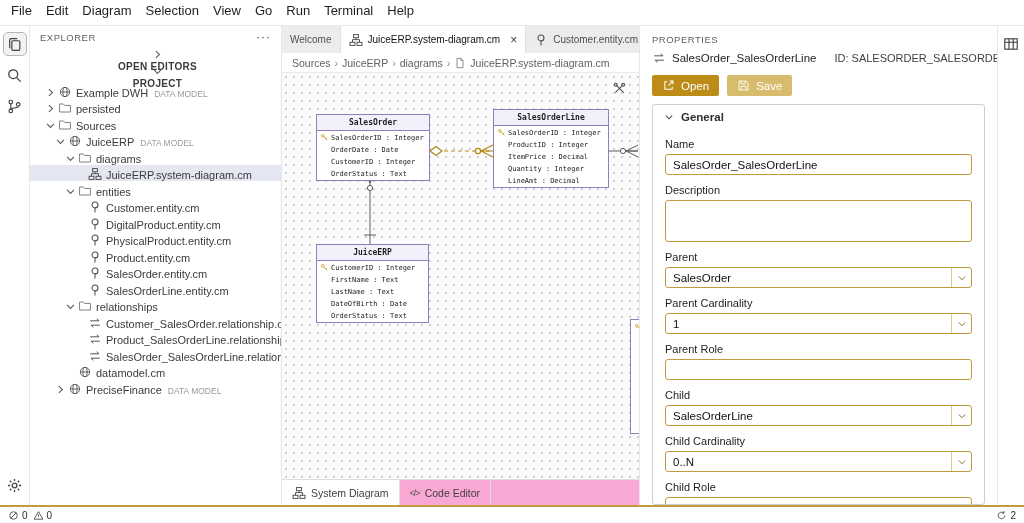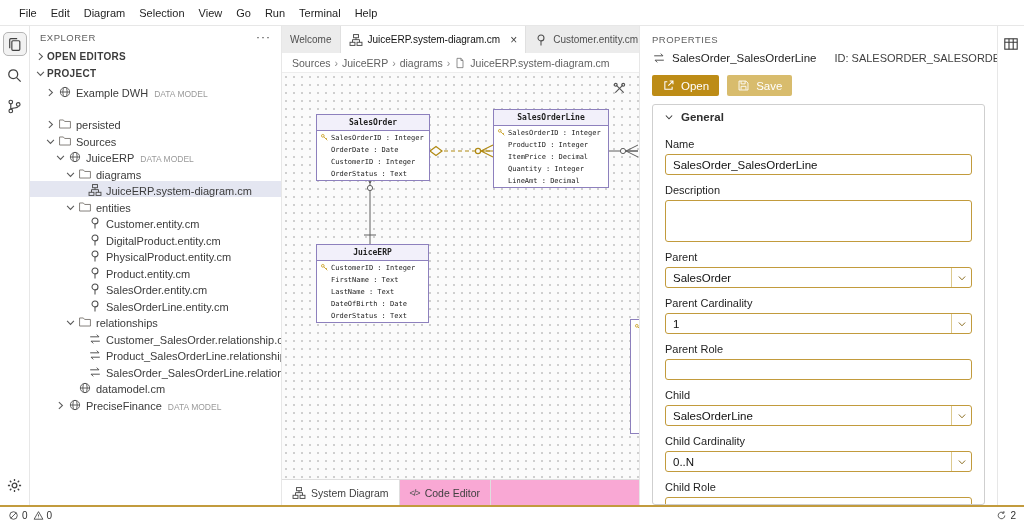--- a/index.html
+++ b/index.html
@@ -1,40 +1,40 @@
 <!DOCTYPE html>
 <html><head>
 <meta charset="utf-8">
 <style>
   *{box-sizing:border-box;margin:0;padding:0}
   html,body{width:1024px;height:523px;overflow:hidden;background:#fff;
     font-family:"Liberation Sans",sans-serif;color:#1f1f1f;}
   .app{width:1024px;height:523px;display:flex;flex-direction:column;}
 
   
-  .menubar{height:26px;flex:none;display:flex;align-items:center;padding-left:12px;
-    background:#fff;border-bottom:1px solid #e7e7e7;font-size:11px;}
+  .menubar{height:26px;flex:none;display:flex;align-items:flex-start;padding-left:4px;
+    background:#fff;border-bottom:1px solid #e7e7e7;font-size:13px;}
   .menu-item{padding:3px 7px;border-radius:4px;white-space:nowrap;}
 
   .main{flex:1;min-height:0;display:flex;}
 
   
   .activitybar{width:30px;flex:none;border-right:1px solid #e7e7e7;display:flex;
     flex-direction:column;align-items:center;padding-top:6px;gap:7px;}
   .ab-icon{width:24px;height:24px;display:flex;align-items:center;justify-content:center;border-radius:5px;}
   .ab-icon.active{border:1px solid #b5b5b5;background:#f2f2f2;}
   .ab-bottom{margin-top:auto;margin-bottom:8px;display:flex;flex-direction:column;gap:7px;}
 
   
   .explorer{width:252px;flex:none;border-right:1px solid #e7e7e7;background:#fff;overflow:hidden;}
   .panel-header{height:22px;display:flex;align-items:center;justify-content:space-between;
     padding:0 10px;font-size:9.5px;letter-spacing:.5px;color:#5f5f5f;}
   .dots{font-size:12px;color:#3b3b3b;letter-spacing:1px;}
   .sec-row{height:17px;display:flex;align-items:center;font-weight:700;font-size:10px;
-    color:#3b3b3b;padding-left:4px;letter-spacing:.3px;}
+    color:#3b3b3b;padding-left:4px;letter-spacing:.3px;flex-direction:column;}
   .tree-row{height:16.5px;display:flex;align-items:flex-end;white-space:nowrap;font-size:11px;overflow:hidden;}
   .tree-row.selected{background:#e4e6f1;}
   .twisty{width:13px;flex:none;display:flex;align-items:center;justify-content:center;}
   .twisty.down svg{transform:rotate(90deg);}
   .ic{display:inline-flex;align-items:center;justify-content:center;flex:none;}
   .tree-row .ic{width:16px;}
   .tree-label{margin-left:3px;color:#3b3b3b;}
   .tree-badge{margin-left:6px;font-size:8.5px;color:#9a9a9a;}
 
   
@@ -193,21 +193,21 @@
             <span class="ic">
               <svg viewBox="0 0 16 16" width="14" height="14" fill="none" stroke="#4d4d4d" stroke-width="1">
                 <circle cx="8" cy="8" r="5.3"></circle>
                 <ellipse cx="8" cy="8" rx="2.4" ry="5.3"></ellipse>
                 <path d="M2.7 8h10.6"></path>
               </svg>
             </span>
             <span class="tree-label">Example DWH</span>
             <span class="tree-badge">DATA MODEL</span>
           </div>
-          <div class="tree-row" style="padding-left: 14px; margin-top: 16px;">
+          <div class="tree-row" style="padding-left: 14px;">
             <span class="twisty">
               <svg viewBox="0 0 16 16" width="13" height="13" fill="none" stroke="#5a5a5a" stroke-width="1.3">
                 <path d="M6 3.8l4.4 4.2L6 12.2"></path>
               </svg>
             </span>
             <span class="ic">
               <svg viewBox="0 0 16 16" width="14" height="14" fill="none" stroke="#75706a" stroke-width="1">
                 <path d="M1.8 3.4h4.3l1.5 1.7h6.6v7.5H1.8z"></path>
               </svg>
             </span>

